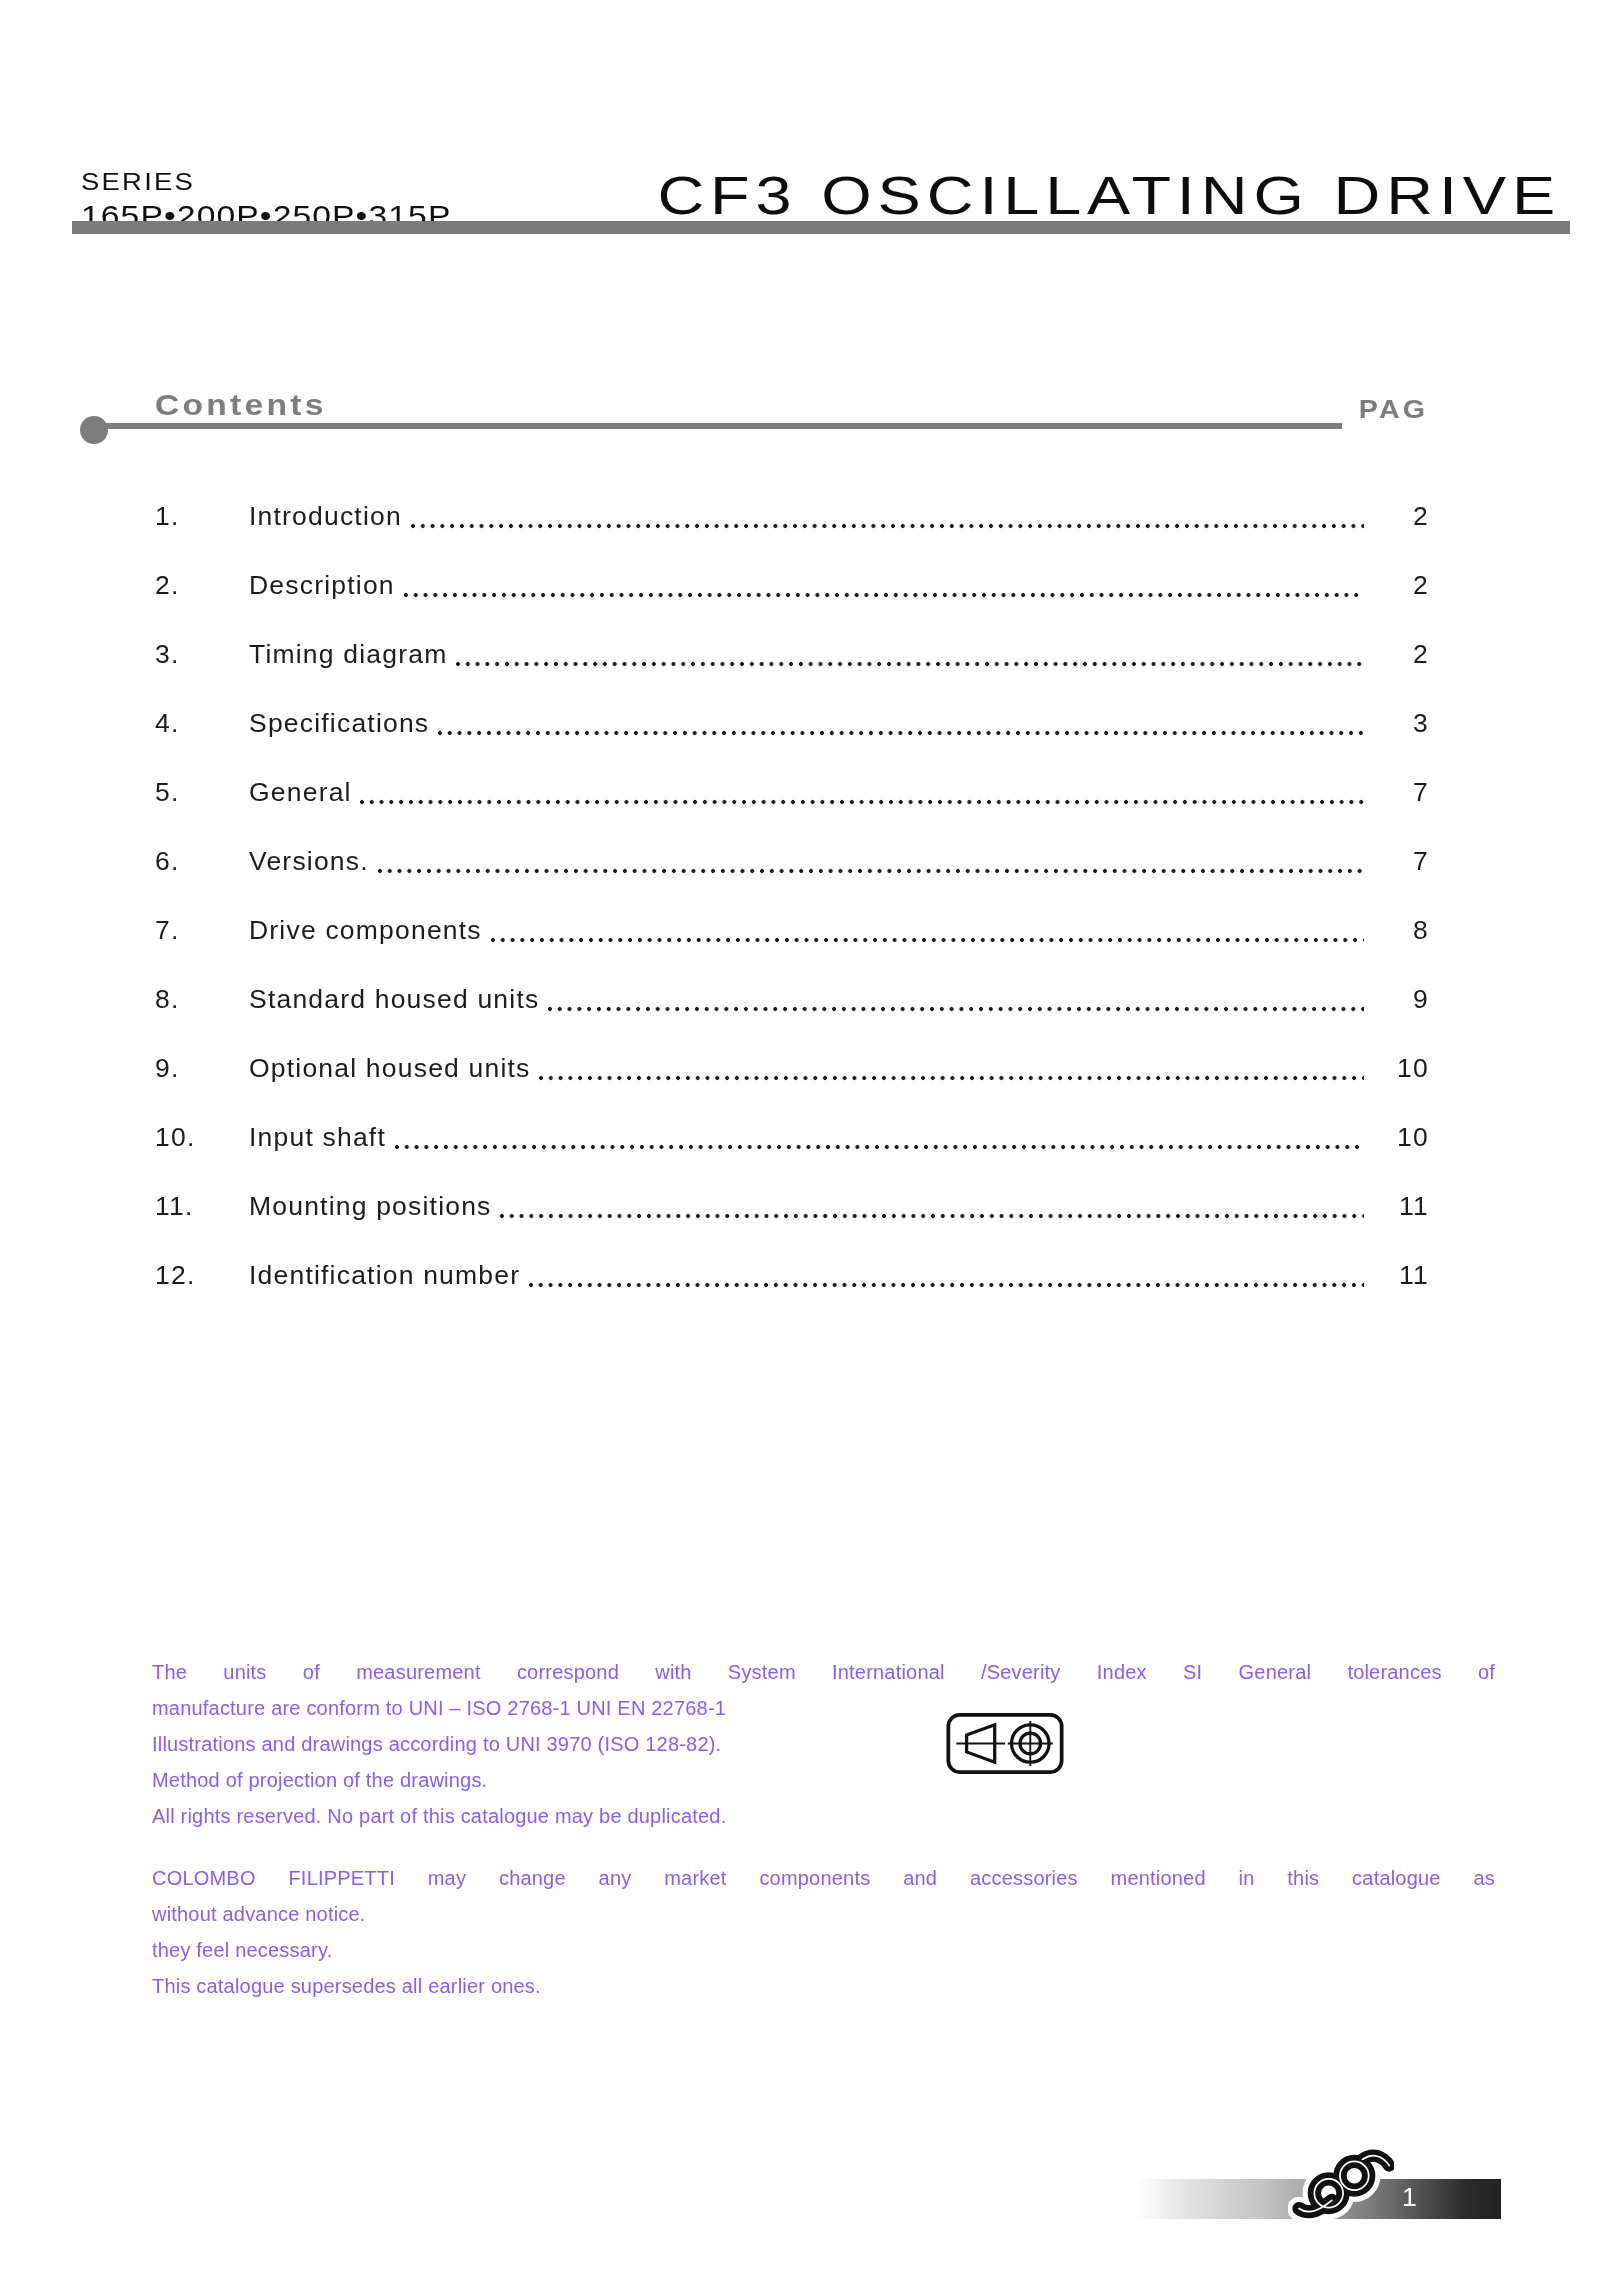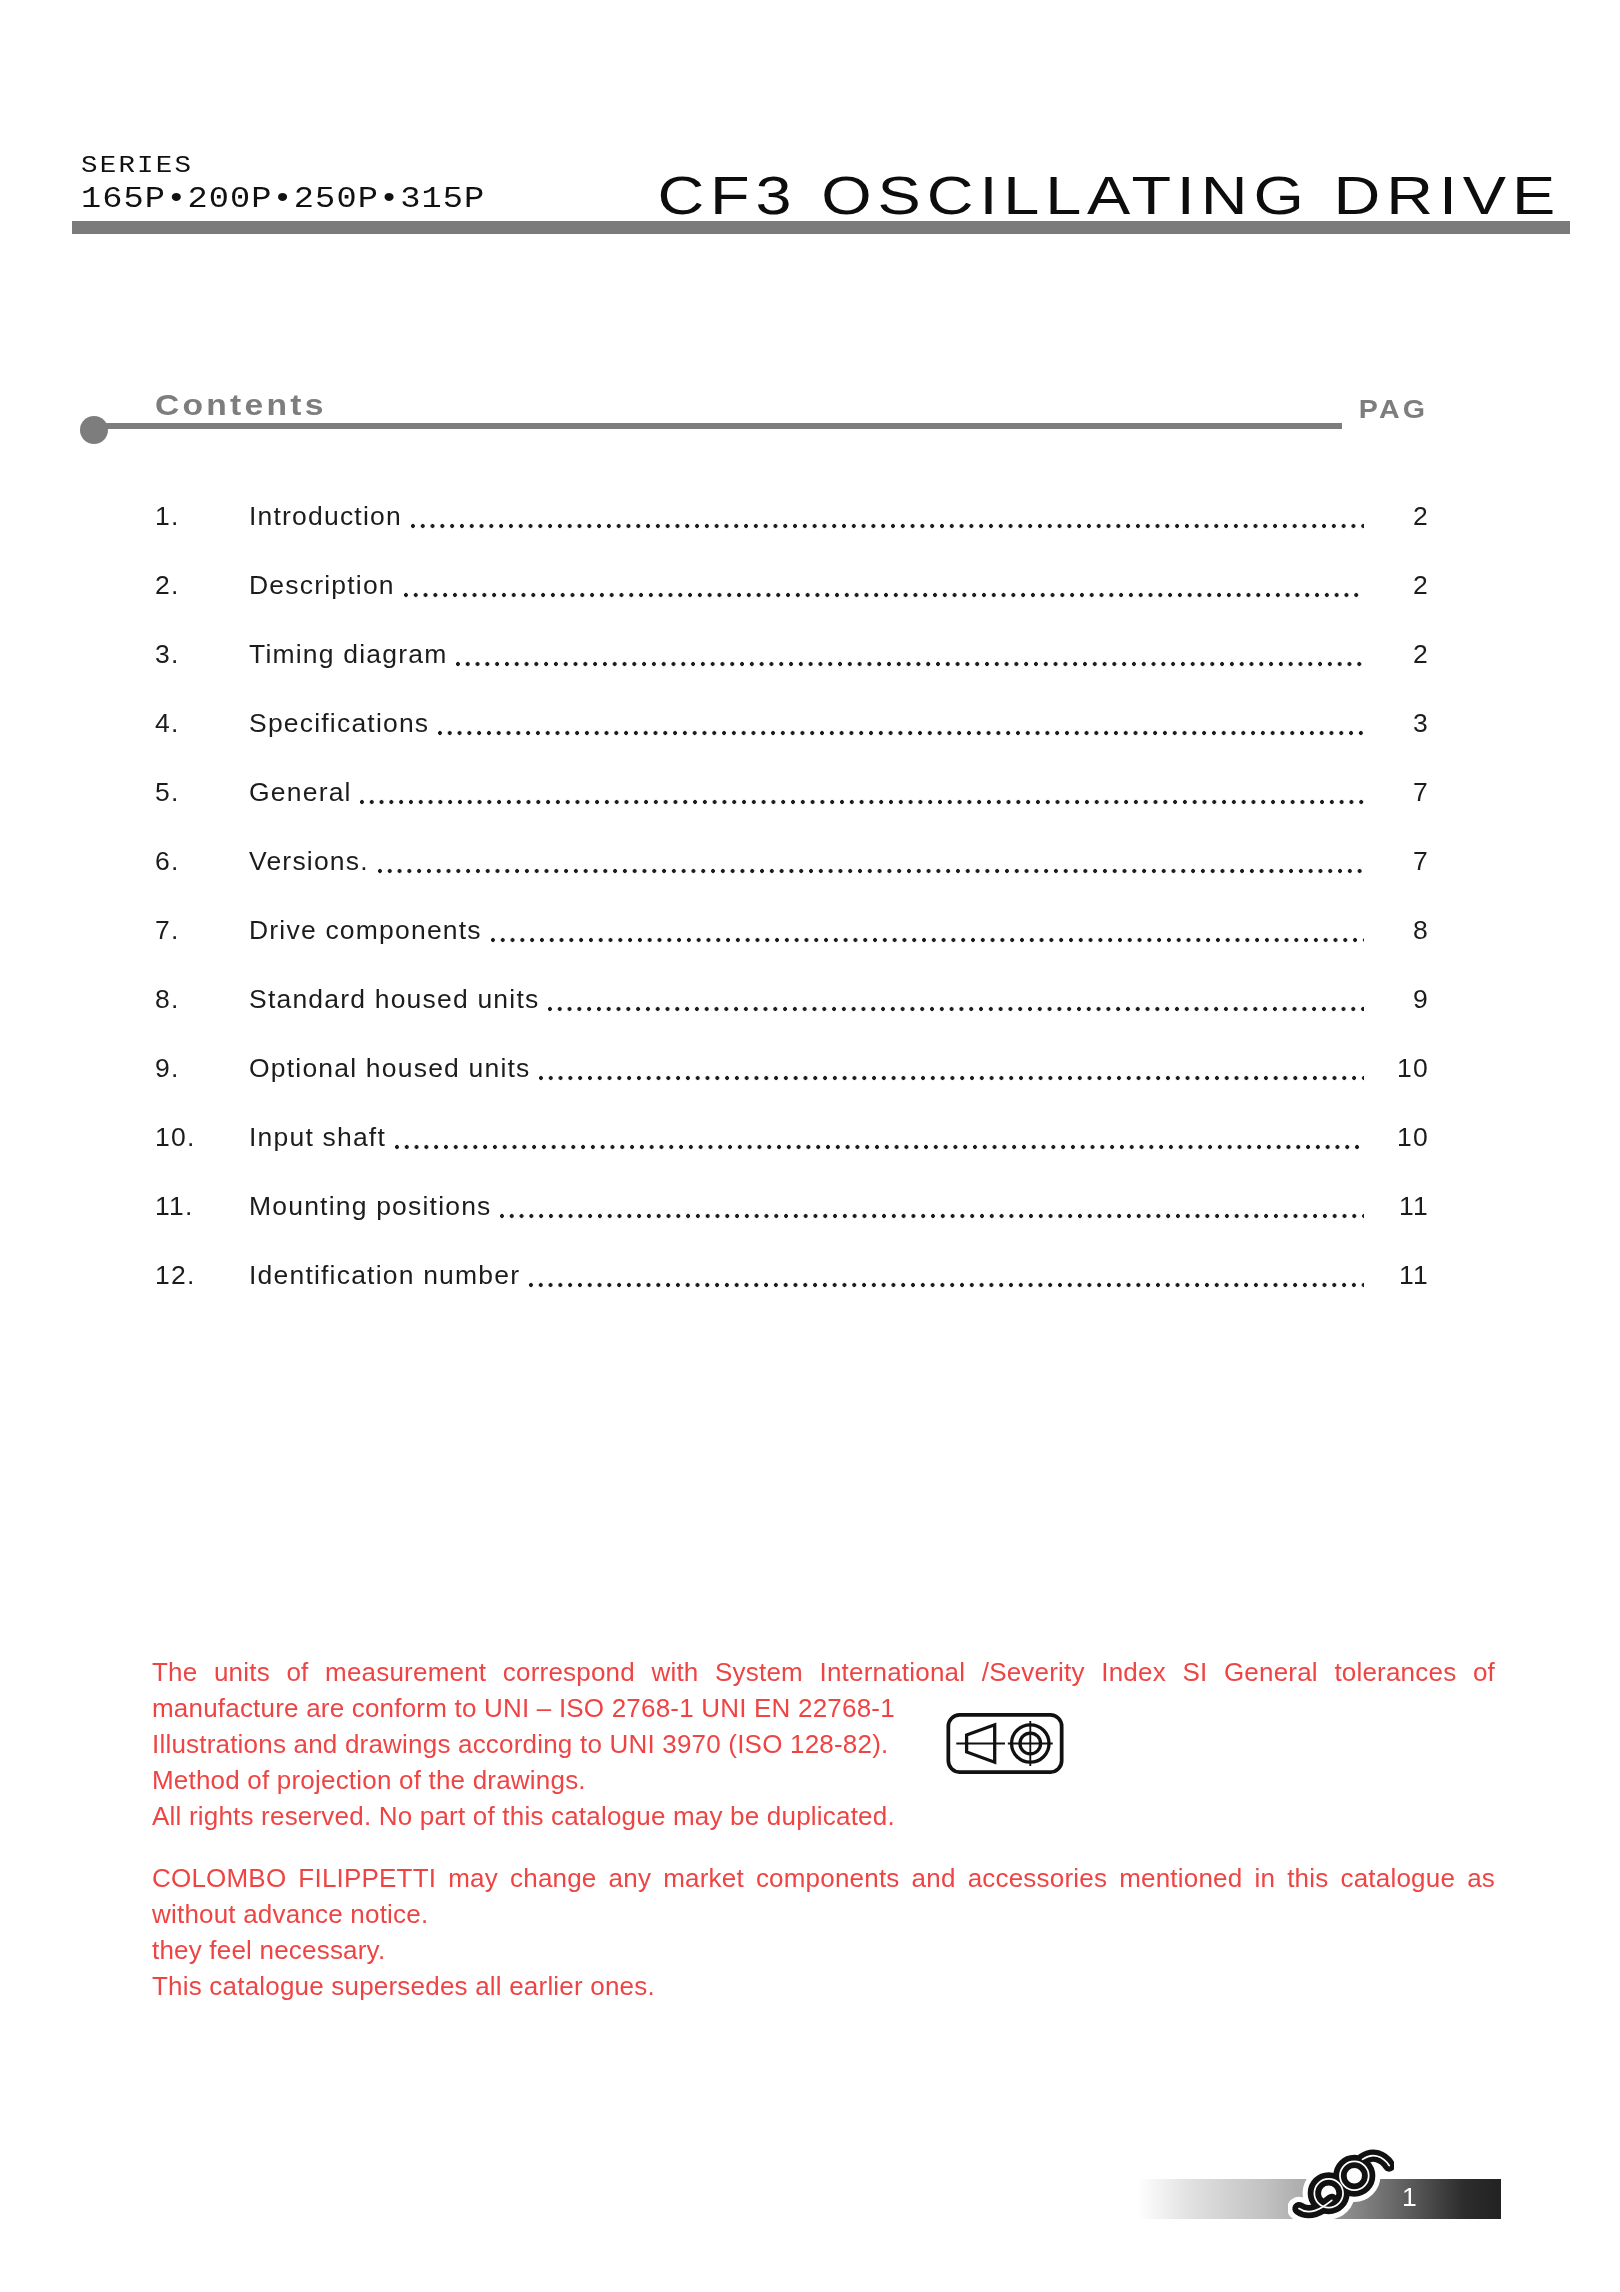--- a/index.html
+++ b/index.html
@@ -3,21 +3,21 @@
 <meta charset="utf-8">
 <style>
   html,body { margin:0; padding:0; background:#e8e8e8; }
   .page {
     position:relative; width:1620px; height:2293px; margin:0 auto;
     background:#ffffff; overflow:hidden;
     font-family:"Liberation Sans", sans-serif; color:#1a1a1a;
   }
 
   
-  .series-block { position:absolute; left:81px; top:152px;font-family:Liberation Mono, monospace; }
+  .series-block { position:absolute; left:81px; top:168px; }
   .series-label {
     font-size:24.5px; letter-spacing:2px; color:#111;
     transform:scaleX(1.12); transform-origin:0 50%; white-space:nowrap;
   }
   .series-models {
     margin-top:2.9px; font-size:30px; letter-spacing:1px; color:#111;
     transform:scaleX(1.12); transform-origin:0 50%; white-space:nowrap;
   }
   .doc-title {
     position:absolute; top:164px; right:59px;
@@ -59,21 +59,21 @@
     flex:1 1 auto; height:29px; margin:0 7.8px;
     background:radial-gradient(circle 2px at 2.9px 2.9px, #1c1c1c 98%, transparent) repeat-x 0 20.6px;
     background-size:9.8px 5.9px;
   }
   .toc-page { flex:0 0 auto; width:57px; text-align:right; }
 
   
   .notes { position:absolute; left:152px; width:1343px; }
   .notes-1 { top:1654px; }
   .notes-2 { top:1860px; }
-  .note-line { font-size:26px; line-height:36px; color:#ef4444; letter-spacing:0.2px; white-space:nowrap; }
+  .note-line { font-size:20px; line-height:36px; color:#8b5cf6; letter-spacing:0.2px; white-space:nowrap; }
   .note-line.justify { white-space:normal; text-align:justify; text-align-last:justify; }
 
   
   .projection-symbol { position:absolute; left:946px; top:1711px; width:118px; height:65px; }
 
   
   .footer-bar {
     position:absolute; left:1137px; top:2179px; width:364px; height:40px;
     background:linear-gradient(90deg,#ffffff 0%,#e2e2e2 14%,#c2c2c2 35%,#a3a3a3 50%,#6a6a6a 70%,#2c2c2c 90%,#222222 100%);
   }

